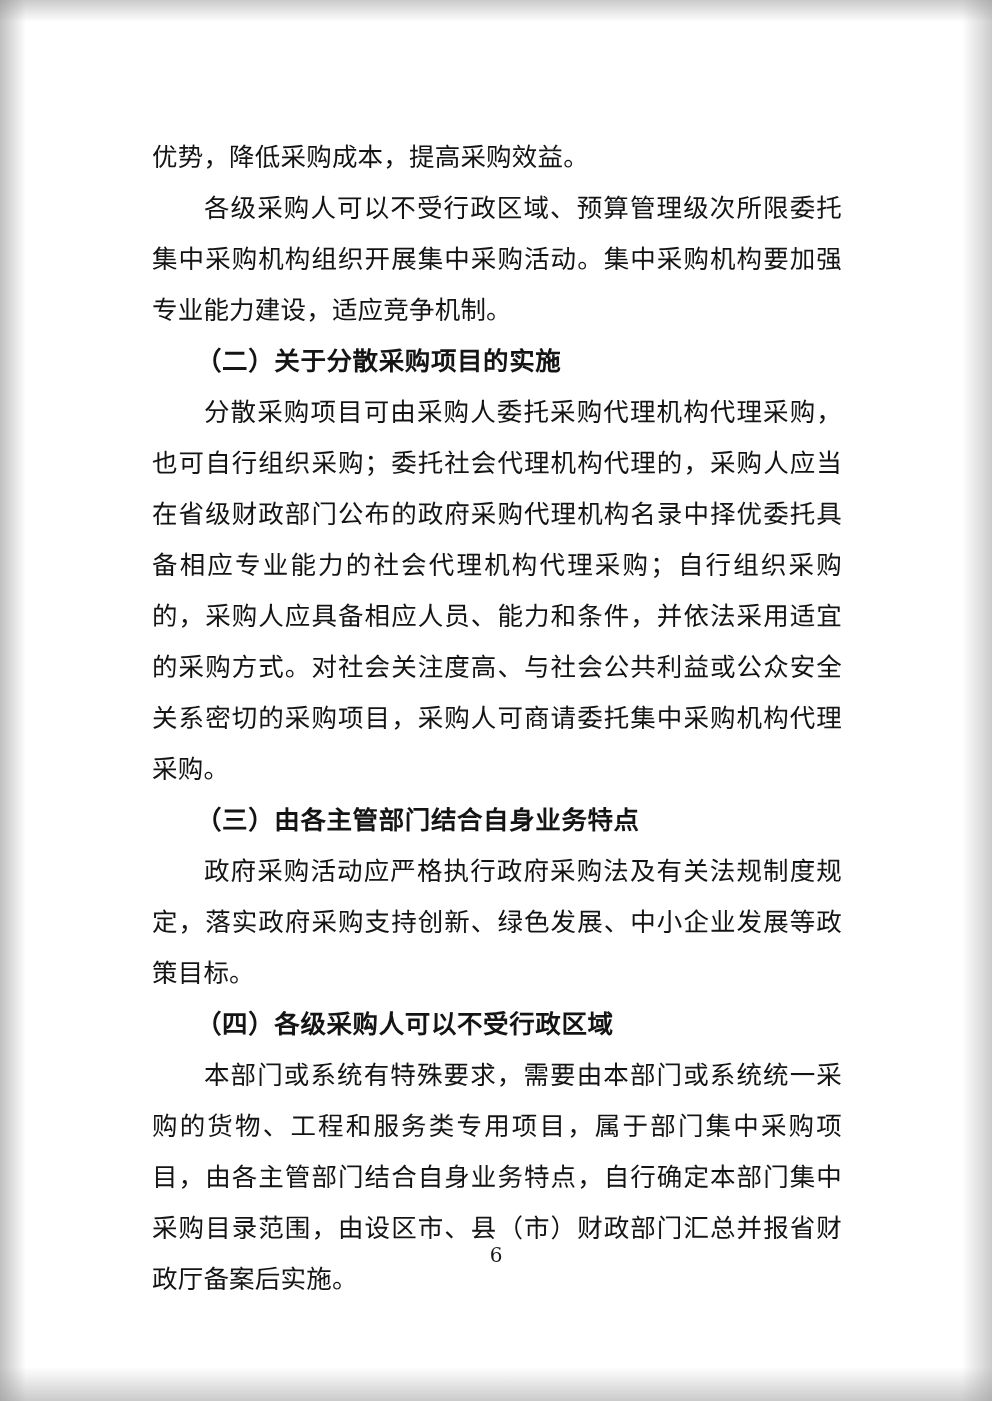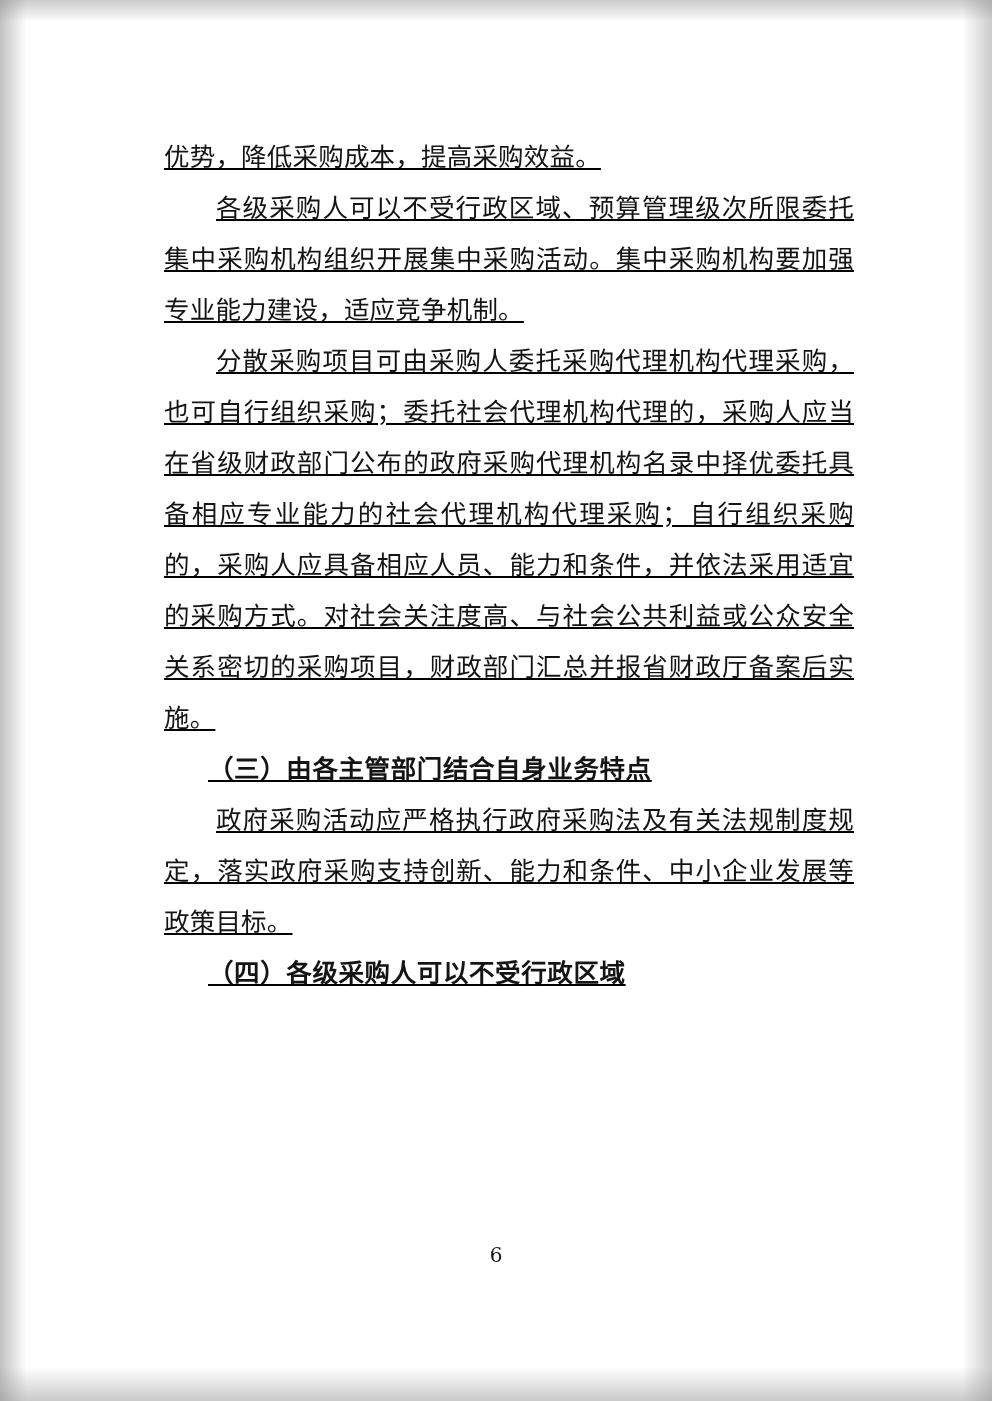--- a/index.html
+++ b/index.html
@@ -41,24 +41,23 @@
   }
   .scan-edge-bottom {
     position: absolute;
     left: 0; right: 0; bottom: 0;
     height: 34px;
     background: linear-gradient(to top, rgba(150,150,150,0.5), rgba(255,255,255,0));
     pointer-events: none;
   }
   .body-area {
     position: absolute;
-    left: 164px;
+    left: 152px;
     top: 132px;
     width: 690px;
-    text-decoration: underline;
   }
   p.para {
     margin: 0 0 0 0;
     font-family: "DejaVu Serif", "Liberation Serif", serif;
     font-size: 25.5px;
     line-height: 51px;
     color: #141414;
     text-align: justify;
     text-justify: inter-ideograph;
     letter-spacing: 0.2px;
@@ -93,27 +92,29 @@
   <div class="scan-edge-left"></div>
   <div class="scan-edge-right"></div>
   <div class="scan-edge-bottom"></div>
 
   <div class="body-area">
 
     <p class="para">优势，降低采购成本，提高采购效益。</p>
 
     <p class="para indent">各级采购人可以不受行政区域、预算管理级次所限委托集中采购机构组织开展集中采购活动。集中采购机构要加强专业能力建设，适应竞争机制。</p>
 
+    <p class="para heading">（二）关于分散采购项目的实施</p>
 
-    <p class="para indent">分散采购项目可由采购人委托采购代理机构代理采购，也可自行组织采购；委托社会代理机构代理的，采购人应当在省级财政部门公布的政府采购代理机构名录中择优委托具备相应专业能力的社会代理机构代理采购；自行组织采购的，采购人应具备相应人员、能力和条件，并依法采用适宜的采购方式。对社会关注度高、与社会公共利益或公众安全关系密切的采购项目，财政部门汇总并报省财政厅备案后实施。</p>
+    <p class="para indent">分散采购项目可由采购人委托采购代理机构代理采购，也可自行组织采购；委托社会代理机构代理的，采购人应当在省级财政部门公布的政府采购代理机构名录中择优委托具备相应专业能力的社会代理机构代理采购；自行组织采购的，采购人应具备相应人员、能力和条件，并依法采用适宜的采购方式。对社会关注度高、与社会公共利益或公众安全关系密切的采购项目，采购人可商请委托集中采购机构代理采购。</p>
 
     <p class="para heading">（三）由各主管部门结合自身业务特点</p>
 
-    <p class="para indent">政府采购活动应严格执行政府采购法及有关法规制度规定，落实政府采购支持创新、能力和条件、中小企业发展等政策目标。</p>
+    <p class="para indent">政府采购活动应严格执行政府采购法及有关法规制度规定，落实政府采购支持创新、绿色发展、中小企业发展等政策目标。</p>
 
     <p class="para heading">（四）各级采购人可以不受行政区域</p>
 
+    <p class="para indent">本部门或系统有特殊要求，需要由本部门或系统统一采购的货物、工程和服务类专用项目，属于部门集中采购项目，由各主管部门结合自身业务特点，自行确定本部门集中采购目录范围，由设区市、县（市）财政部门汇总并报省财政厅备案后实施。</p>
 
   </div>
 
   <div class="page-number">6</div>
 
 </div>
 
 </body></html>

